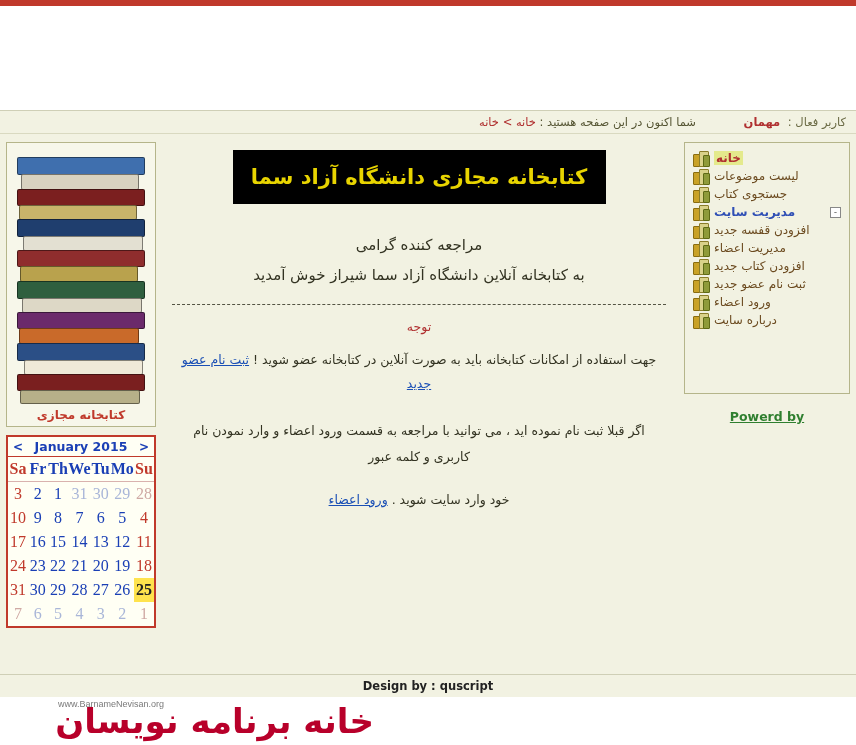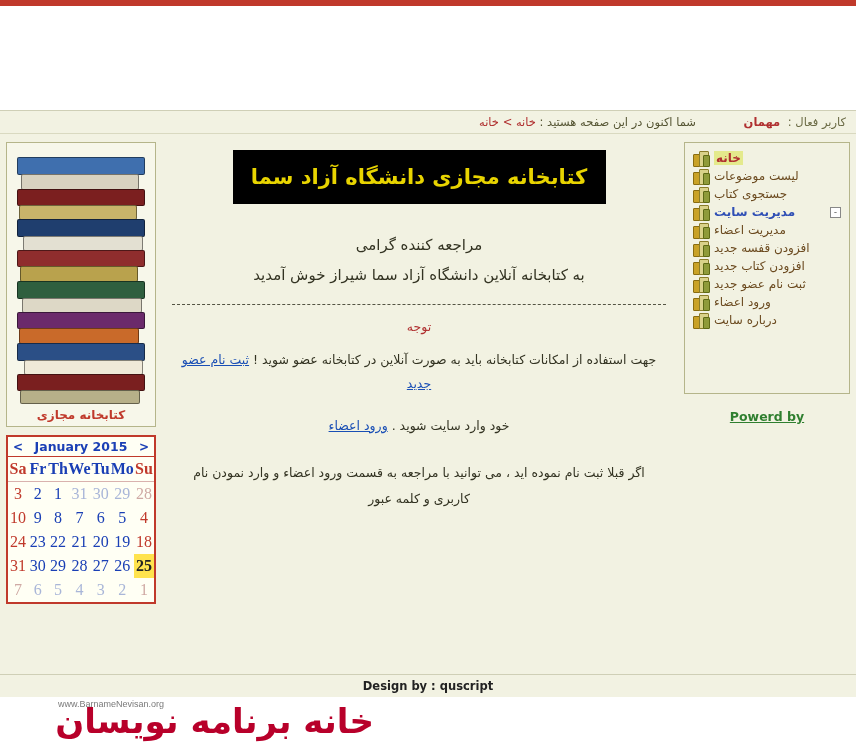--- a/index.html
+++ b/index.html
@@ -476,29 +476,29 @@
               </span>
             <a href="#" class="label">مدیریت سایت</a>
             <span class="plus">-</span>
           </div>
           <div class="menu-item">
             <span class="bookicon">
                 <i class="b1"></i>
                 <i class="b2"></i>
                 <i class="b3"></i>
               </span>
+            <a href="#" class="label">افزودن قفسه جدید</a>
+          </div>
+          <div class="menu-item">
+            <span class="bookicon">
+                <i class="b1"></i>
+                <i class="b2"></i>
+                <i class="b3"></i>
+              </span>
             <a href="#" class="label">مدیریت اعضاء</a>
-          </div>
-          <div class="menu-item">
-            <span class="bookicon">
-                <i class="b1"></i>
-                <i class="b2"></i>
-                <i class="b3"></i>
-              </span>
-            <a href="#" class="label">افزودن قفسه جدید</a>
           </div>
           <div class="menu-item">
             <span class="bookicon">
                 <i class="b1"></i>
                 <i class="b2"></i>
                 <i class="b3"></i>
               </span>
             <a href="#" class="label">افزودن کتاب جدید</a>
           </div>
           <div class="menu-item">
@@ -544,26 +544,26 @@
 
         <div class="dashed"></div>
 
         <div class="notice-title">توجه</div>
 
         <div class="para">
           <span>جهت استفاده از امکانات کتابخانه باید به صورت آنلاین در کتابخانه عضو شوید  !</span>
           <a href="#">ثبت نام عضو جدید</a>
         </div>
 
+        <div class="para para-2">اگر قبلا ثبت نام نموده اید ، می توانید با مراجعه به قسمت ورود اعضاء و وارد نمودن نام کاربری و کلمه عبور</div>
+
         <div class="para para-3">
           <span>خود وارد سایت شوید  .</span>
           <a href="#">ورود اعضاء</a>
         </div>
-
-        <div class="para para-2">اگر قبلا ثبت نام نموده اید ، می توانید با مراجعه به قسمت ورود اعضاء و وارد نمودن نام کاربری و کلمه عبور</div>
       </div>
 
       <div class="col-left">
         <div class="books-box">
           <div class="stack" style="top:14px;height:240px;">
             <span class="bk" style="top:0px;  height:16px; background:#3f6fae;"></span>
             <span class="bk" style="top:17px; height:14px; background:#d8d2c0; left:4px; right:6px;"></span>
             <span class="bk" style="top:32px; height:15px; background:#7b1f1f;"></span>
             <span class="bk" style="top:48px; height:13px; background:#c8b46a; left:2px; right:8px;"></span>
             <span class="bk" style="top:62px; height:16px; background:#1f3e6e;"></span>
@@ -613,20 +613,29 @@
                 <tr>
                   <td class="wk">10</td>
                   <td class="">9</td>
                   <td class="">8</td>
                   <td class="">7</td>
                   <td class="">6</td>
                   <td class="">5</td>
                   <td class="wk">4</td>
                 </tr>
                 <tr>
+                  <td class="wk">17</td>
+                  <td class="">16</td>
+                  <td class="">15</td>
+                  <td class="">14</td>
+                  <td class="">13</td>
+                  <td class="">12</td>
+                  <td class="wk">11</td>
+                </tr>
+                <tr>
                   <td class="wk">24</td>
                   <td class="">23</td>
                   <td class="">22</td>
                   <td class="">21</td>
                   <td class="">20</td>
                   <td class="">19</td>
                   <td class="wk">18</td>
                 </tr>
                 <tr>
                   <td class="wk">31</td>

